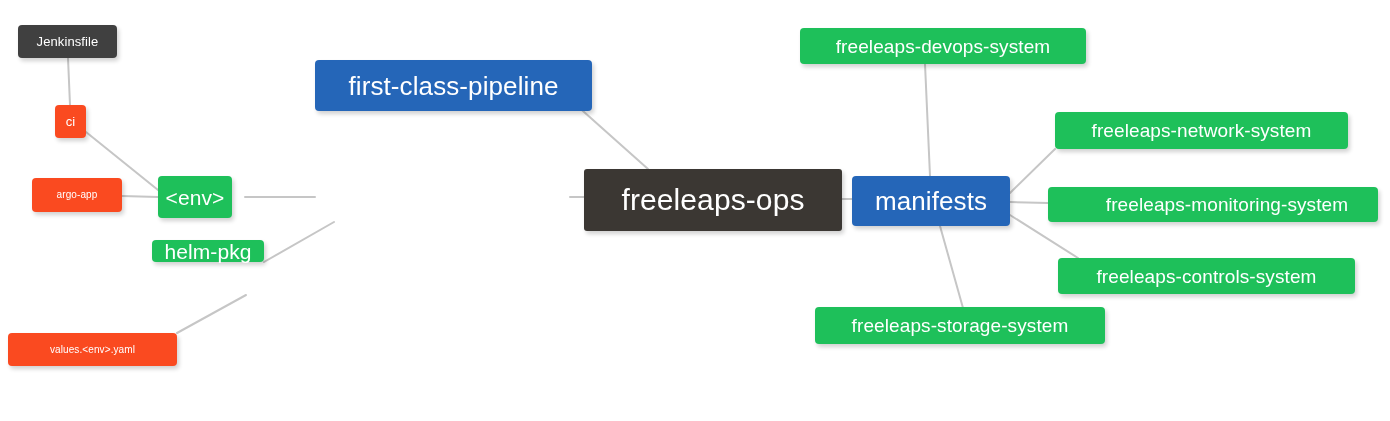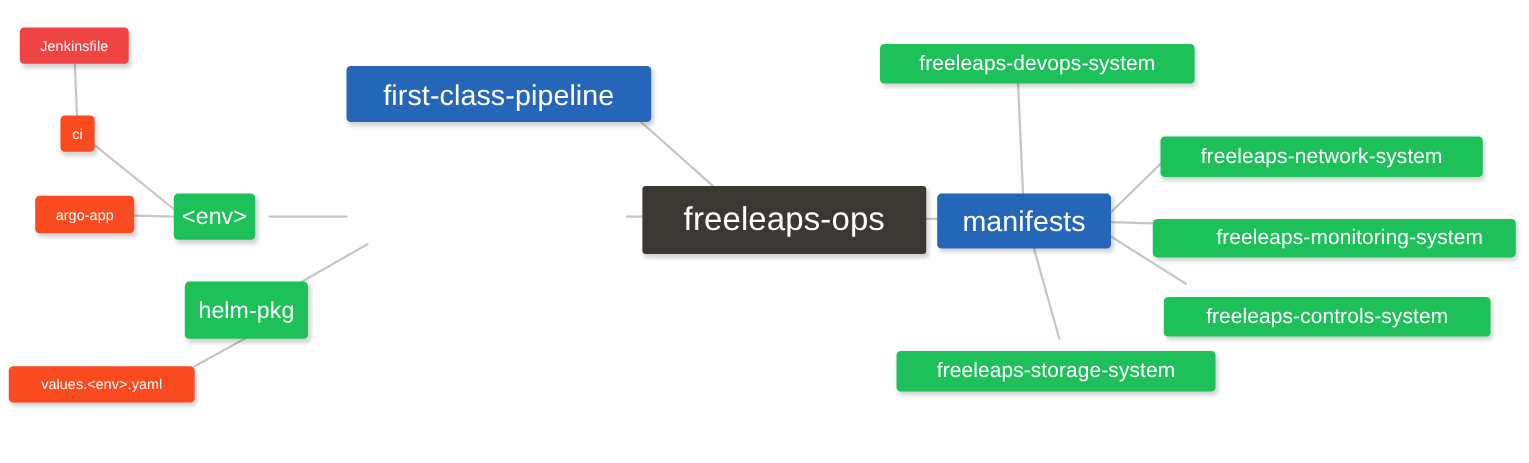--- a/index.html
+++ b/index.html
@@ -46,30 +46,30 @@
     border-radius: 3px;
     font-size: 30px;
   }
   .node.blue {
     background: #2566b8;
   }
   .node.green {
     background: #1ec05a;
   }
   .node.orange {
-    background: #ef4444;
+    background: #404040;
   }
   .node.red {
     background: #fa4a20;
   }
   .sz-xl { font-size: 30px; }
   .sz-lg { font-size: 26px; }
   .sz-md { font-size: 21px; }
-  .sz-sm { font-size: 19px; margin-top: 12px; }
-  .sz-xs { font-size: 13px; }
+  .sz-sm { font-size: 19px; }
+  .sz-xs { font-size: 10px; }
   .sz-xxs { font-size: 13px; }
 </style>
 </head>
 <body>
 
 <div id="mindmap">
   <svg id="edges" viewBox="0 0 1390 421" width="1390" height="421" aria-hidden="true">
       <path d="M 68,58 L 70,105" fill="none" stroke="#c6c6c6" stroke-width="2" stroke-linecap="round"></path>
       <path d="M 86,132 L 158,190" fill="none" stroke="#c6c6c6" stroke-width="2" stroke-linecap="round"></path>
       <path d="M 122,196 L 158,197" fill="none" stroke="#c6c6c6" stroke-width="2" stroke-linecap="round"></path>
@@ -82,21 +82,21 @@
       <path d="M 930,176 L 925,64" fill="none" stroke="#c6c6c6" stroke-width="2" stroke-linecap="round"></path>
       <path d="M 1010,193 L 1055,149" fill="none" stroke="#c6c6c6" stroke-width="2" stroke-linecap="round"></path>
       <path d="M 1010,202 L 1048,203" fill="none" stroke="#c6c6c6" stroke-width="2" stroke-linecap="round"></path>
       <path d="M 1010,215 L 1078,258" fill="none" stroke="#c6c6c6" stroke-width="2" stroke-linecap="round"></path>
       <path d="M 940,226 L 963,308" fill="none" stroke="#c6c6c6" stroke-width="2" stroke-linecap="round"></path>
     </svg>
 <div class="node orange sz-xxs" style="left: 18px; top: 25px; width: 99px; height: 33px;">Jenkinsfile</div>
     <div class="node red sz-xxs" style="left: 55px; top: 105px; width: 31px; height: 33px;">ci</div>
     <div class="node red sz-xs" style="left: 32px; top: 178px; width: 90px; height: 34px;">argo-app</div>
     <div class="node green sz-md" style="left: 158px; top: 176px; width: 74px; height: 42px;">&lt;env&gt;</div>
-    <div class="node green sz-md" style="left: 152px; top: 256px; width: 112px; height: 52px; margin-left: 16px;">helm-pkg</div>
+    <div class="node green sz-md" style="left: 152px; top: 240px; width: 112px; height: 22px;">helm-pkg</div>
     <div class="node red sz-xs" style="left: 8px; top: 333px; width: 169px; height: 33px;">values.&lt;env&gt;.yaml</div>
     <div class="node blue sz-lg" style="left: 315px; top: 36px; width: 277px; height: 51px; margin-top: 24px;">first-class-pipeline</div>
     <div class="node root sz-xl" style="left: 584px; top: 169px; width: 258px; height: 62px;">freeleaps-ops</div>
     <div class="node blue sz-lg" style="left: 852px; top: 176px; width: 158px; height: 50px;">manifests</div>
     <div class="node green sz-sm" style="left: 800px; top: 28px; width: 286px; height: 36px;">freeleaps-devops-system</div>
     <div class="node green sz-sm" style="left: 1055px; top: 112px; width: 293px; height: 37px;">freeleaps-network-system</div>
     <div class="node green sz-sm" style="left: 1048px; top: 187px; width: 330px; height: 35px; padding-left: 28px;">freeleaps-monitoring-system</div>
     <div class="node green sz-sm" style="left: 1058px; top: 258px; width: 297px; height: 36px;">freeleaps-controls-system</div>
     <div class="node green sz-sm" style="left: 815px; top: 307px; width: 290px; height: 37px;">freeleaps-storage-system</div>
   </div>

